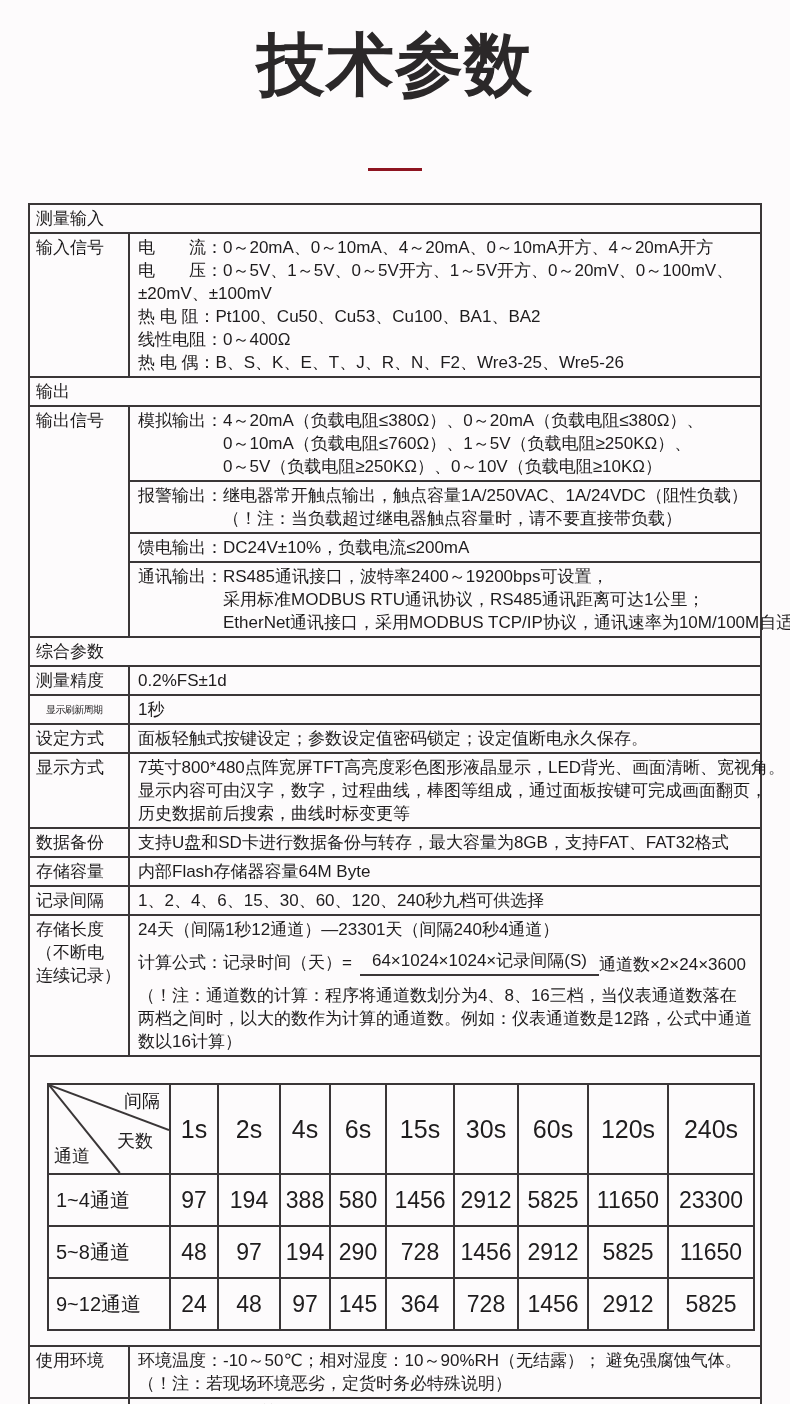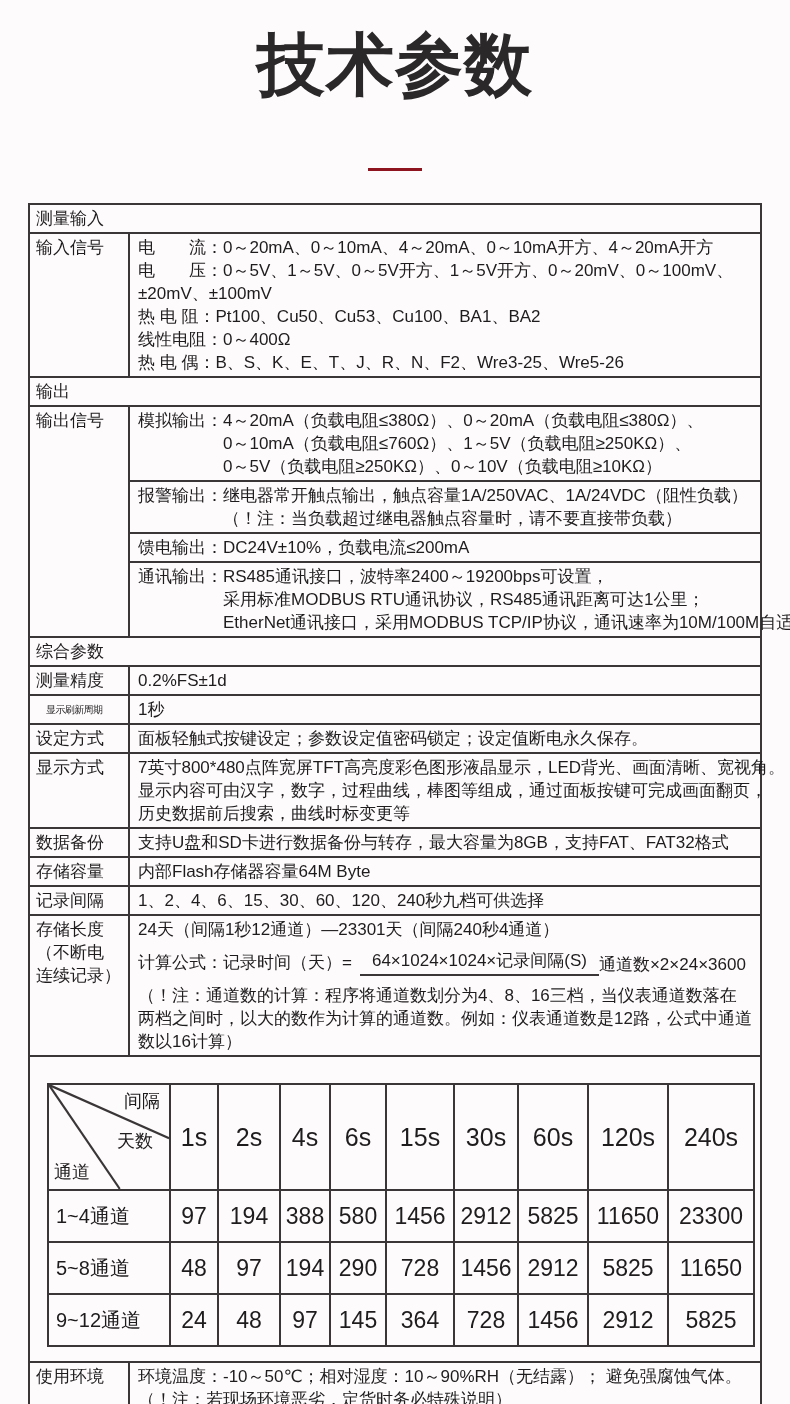--- a/index.html
+++ b/index.html
@@ -47,21 +47,21 @@
   .formula{display:flex;align-items:flex-end;margin:3px 0 2px;}
   .f-prefix{padding-bottom:2px;white-space:nowrap;}
   .fraction{display:inline-flex;align-items:flex-end;margin-left:8px;}
   .fraction .num{border-bottom:2px solid var(--bd);padding:0 12px 2px;white-space:nowrap;}
   .fraction .den{padding-top:9px;white-space:nowrap;}
   .note{margin-top:8px;}
   
   .itable-cell{flex:1;padding:26px 0 14px 17px;}
   .itable{border-collapse:collapse;table-layout:fixed;width:706px;}
   .itable td{border:2px solid var(--bd);text-align:center;padding:4px;font-size:23px;}
-  .itable tr.head td{height:106px;font-size:25px;}
+  .itable tr.head td{height:90px;font-size:25px;}
   .itable tr.data td{height:52px;}
   .itable td.rlabel{text-align:left;padding-left:7px;font-size:20px;}
   td.diag{position:relative;padding:0;}
   td.diag svg{position:absolute;left:0;top:0;width:100%;height:100%;}
   td.diag span{position:absolute;font-size:18px;line-height:1;}
   .d-top{top:7px;right:9px;}
   .d-mid{top:47px;right:16px;font-size:19px;}
   .d-bot{bottom:8px;left:5px;}
 </style>
 </head>

